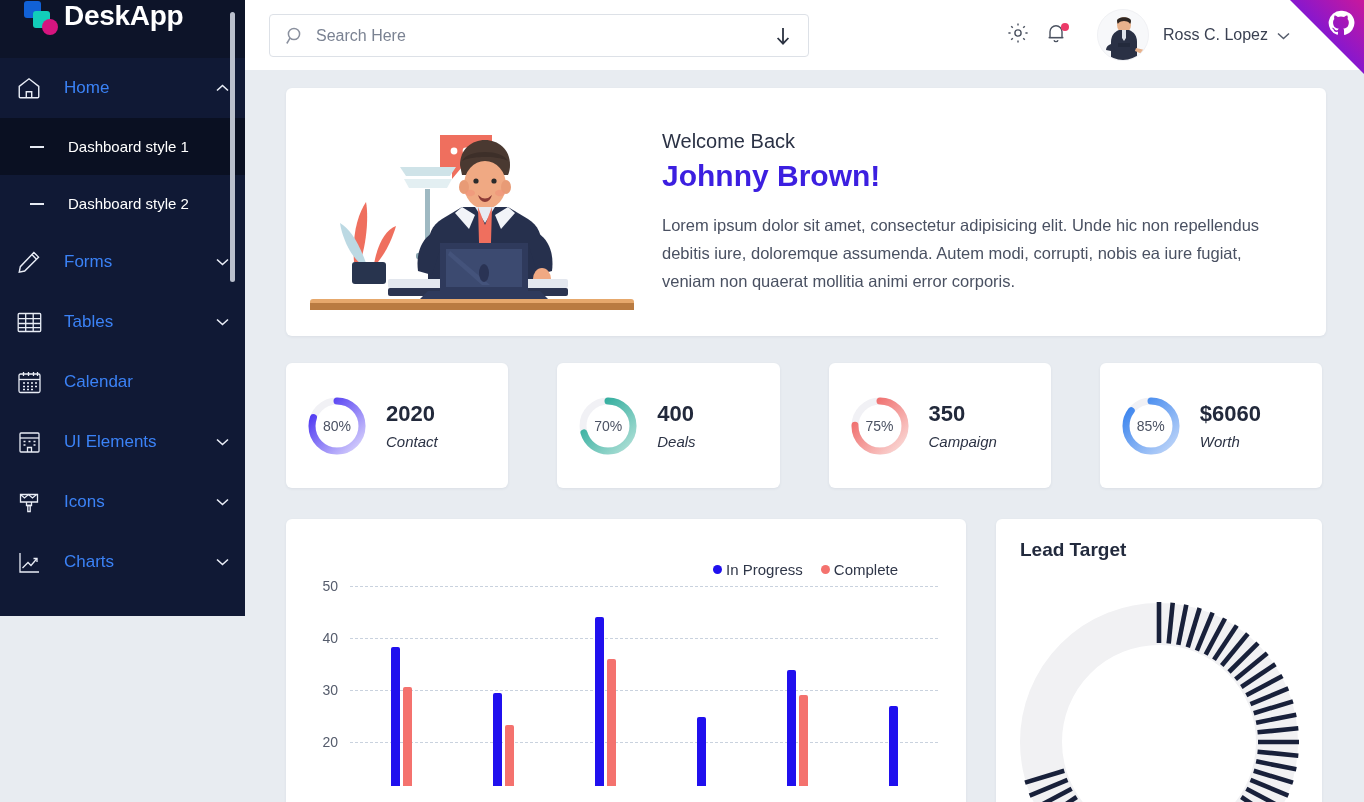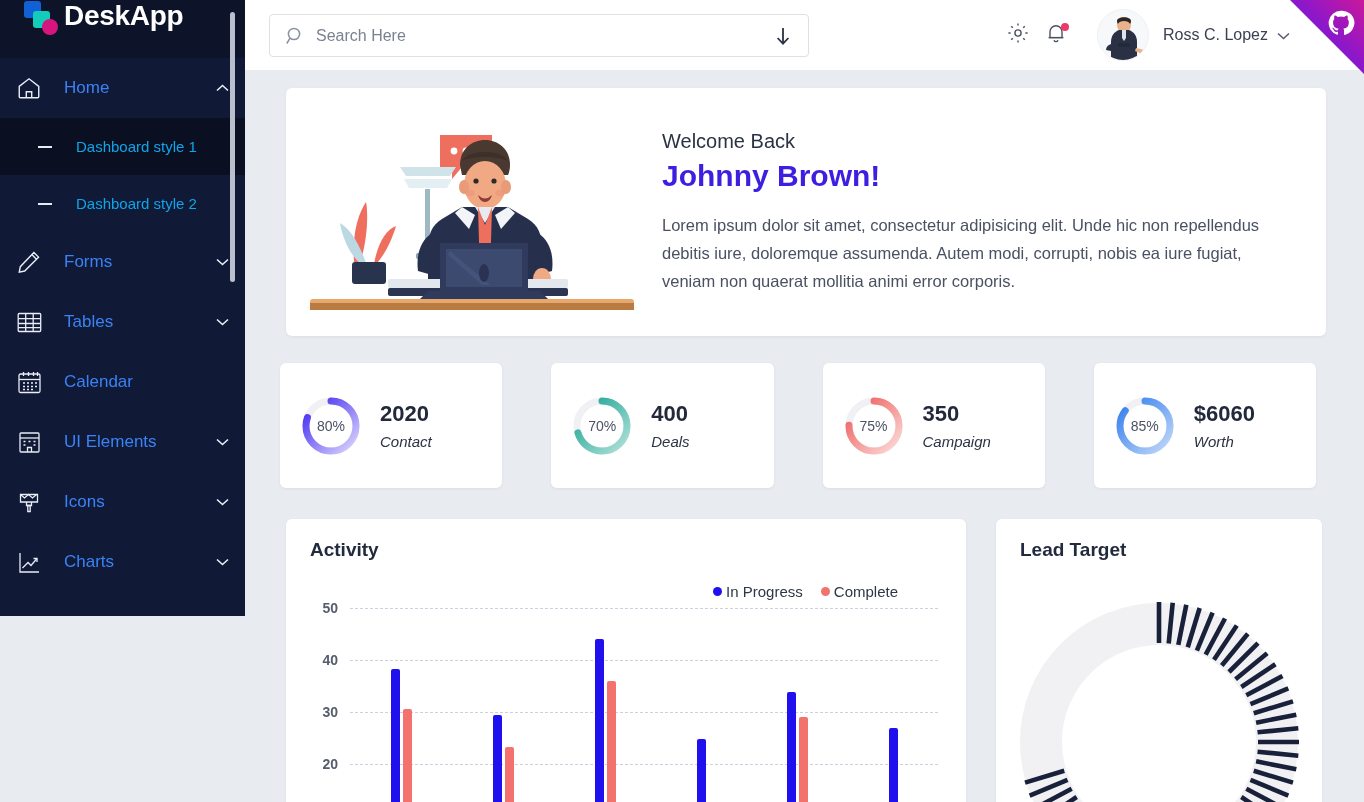--- a/index.html
+++ b/index.html
@@ -60,22 +60,22 @@
     width: 30px; height: 30px; flex: none;
     display: flex; align-items: center; justify-content: center;
     margin-right: 20px;
   }
   .nav-item .nav-icon svg { display: block; }
   .nav-label { font-size: 17px; flex: 1; color: #3b82f6; }
   .nav-caret { width: 18px; flex: none; display: flex; justify-content: center; }
   .nav-sub {
     display: flex; align-items: center;
     height: 57px;
-    padding-left: 38px;
-    color: #0ea5e9;
+    padding-left: 30px;
+    color: #ffffff;
     cursor: pointer;
   }
   .nav-sub.active { background: #0a1022; }
   .nav-sub .dash {
     width: 14px; height: 2px; background: #e6eaf3; margin-right: 24px; flex: none;
   }
   .nav-sub-label { font-size: 15px; }
   .sb-track {
     position: absolute; right: 5px; top: 6px;
     width: 5px; height: 546px;
@@ -171,21 +171,21 @@
   .welcome-text { padding-left: 10px; }
   .welcome-sub { font-size: 20px; color: #2b3245; margin-bottom: 6px; }
   .welcome-name {
     font-size: 30px; font-weight: bold; color: #3c1fe0; margin-bottom: 18px;
   }
   .welcome-body {
     font-size: 16.5px; line-height: 28px; color: #4a5162; max-width: 600px;
   }
 
   .stats-row {
-    position: absolute; left: 35px; top: 293px;
+    position: absolute; left: 41px; top: 293px;
     width: 1036px; height: 125px;
     display: flex; gap: 49px;
   }
   .stat-card {
     width: 236px; height: 125px;
     display: flex; align-items: center;
     padding-left: 20px;
   }
   .donut { width: 62px; height: 62px; flex: none; position: relative; }
   .donut-label {
@@ -210,21 +210,20 @@
   .legend-item { display: flex; align-items: center; font-size: 15px; color: #2f3648; }
   .legend-dot { width: 9px; height: 9px; border-radius: 50%; margin-right: 4px; }
 
   .chart-wrap { position: relative; margin-top: 8px; height: 200px; }
   .chart-yaxis {
     position: absolute; left: 0; top: 0; width: 36px; height: 100%;
   }
   .ytick {
     position: absolute; right: 8px; font-size: 14px; color: #555c6c;
     transform: translateY(-50%);
-    font-weight: bold;
   }
   .chart-plot {
     position: absolute; left: 40px; right: 4px; top: 0; bottom: 0;
   }
   .gridline {
     position: absolute; left: 0; right: 0; height: 0;
     border-top: 1px dashed #c9d2de;
   }
   .bars {
     position: absolute; left: 0; right: 0; bottom: 0; top: 0;
@@ -600,21 +599,20 @@
           <div class="donut-label">85%</div>
         </div>
         <div class="stat-text">
           <div class="stat-value">$6060</div>
           <div class="stat-label">Worth</div>
         </div>
       </div>
     </div>
 
     <div class="card activity-card">
-      <div class="card-title">Activity</div>
 
       <div class="chart-legend">
         <div class="legend-item">
           <span class="legend-dot" style="background:#2010ee"></span>
           <span>In Progress</span>
         </div>
         <div class="legend-item">
           <span class="legend-dot" style="background:#f4726e"></span>
           <span>Complete</span>
         </div>

